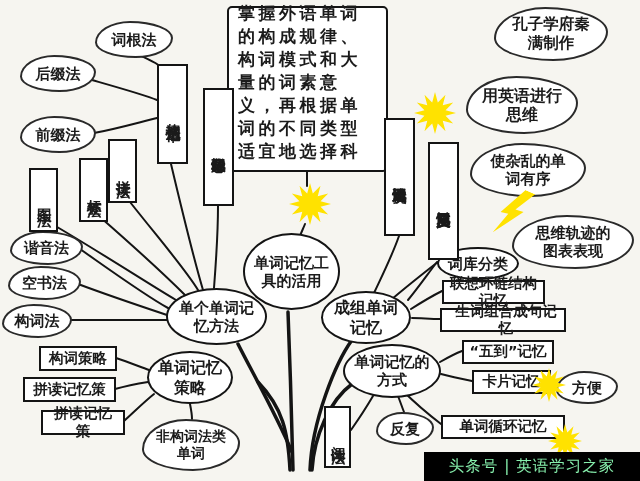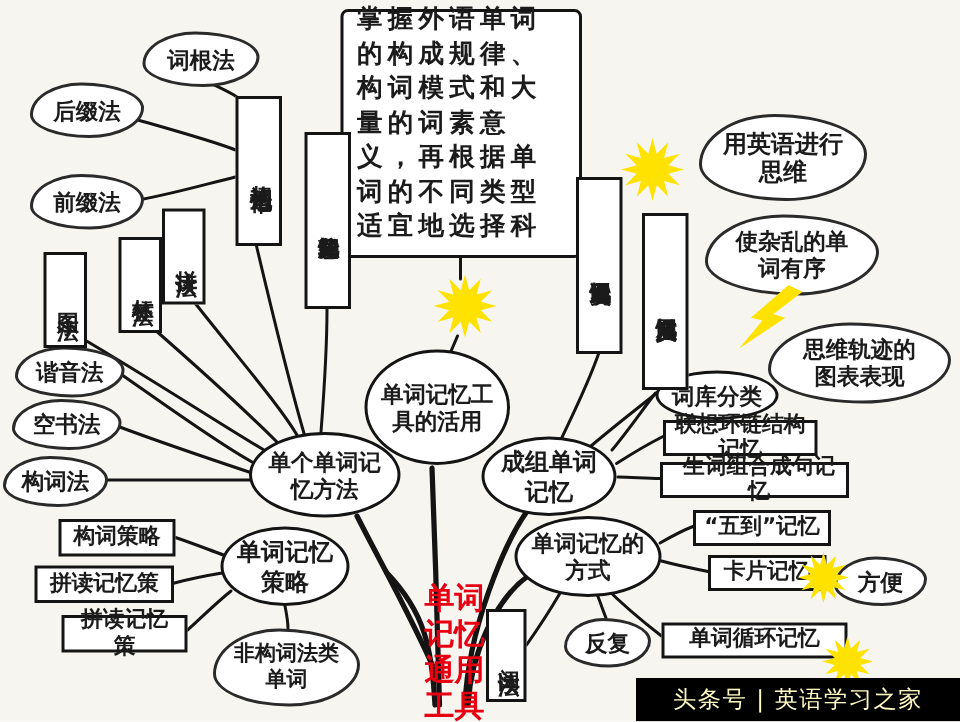--- a/index.html
+++ b/index.html
@@ -40,21 +40,21 @@
   }
   .bolt {
     position:absolute; background:#ffe200;
     clip-path:polygon(65% 0,100% 0,60% 42%,88% 40%,22% 100%,44% 55%,18% 58%);
   }
   .trunk-label {
     position:absolute; color:#e60012; font-weight:bold;
     font-size:20px; line-height:1.2; width:48px; text-align:center;
   }
   .banner {
-    position:absolute; background:#000; color:#fef9c3;
+    position:absolute; background:#000; color:#86efac;
     font-size:15.5px; display:flex; align-items:center; justify-content:center;
     letter-spacing:1px;
   }
 </style>
 </head>
 <body>
 
 <div class="canvas">
 
   <svg class="wires" viewBox="0 0 640 481" fill="none" stroke="#141414" stroke-width="2" stroke-linecap="round">
@@ -104,20 +104,21 @@
     <span>掌握外语单词的构成规律、构词模式和大量的词素意义，再根据单词的不同类型适宜地选择科</span>
   </div>
 
   <div class="node cloud" style="left:95px; top:21px; width:78px; height:37px;">词根法</div>
   <div class="node cloud" style="left:20px; top:55px; width:76px; height:37px;">后缀法</div>
   <div class="node cloud" style="left:20px; top:116px; width:76px; height:37px;">前缀法</div>
   <div class="node cloud" style="left:10px; top:231px; width:73px; height:34px;">谐音法</div>
   <div class="node cloud" style="left:8px; top:266px; width:73px; height:34px;">空书法</div>
   <div class="node cloud" style="left:2px; top:304px; width:70px; height:34px;">构词法</div>
   <div class="node cloud" style="left:142px; top:419px; width:98px; height:52px; padding:0 10px; font-size:14px;">非构词法类单词</div>
+  <div class="node cloud" style="left:494px; top:7px; width:114px; height:54px; padding:0 16px; font-size:15.5px;">孔子学府秦满制作</div>
   <div class="node cloud" style="left:466px; top:76px; width:112px; height:58px; padding:0 14px; font-size:16px;">用英语进行思维</div>
   <div class="node cloud" style="left:470px; top:143px; width:116px; height:54px; padding:0 14px;">使杂乱的单词有序</div>
   <div class="node cloud" style="left:512px; top:215px; width:122px; height:54px; padding:0 16px;">思维轨迹的图表表现</div>
   <div class="node cloud" style="left:556px; top:371px; width:62px; height:33px;">方便</div>
   <div class="node cloud" style="left:376px; top:412px; width:58px; height:33px;">反复</div>
 
   <div class="node ellipse" style="left:243px; top:233px; width:97px; height:77px;">单词记忆工具的活用</div>
   <div class="node ellipse" style="left:166px; top:288px; width:101px; height:57px;">单个单词记忆方法</div>
   <div class="node ellipse" style="left:321px; top:291px; width:90px; height:53px; font-size:16px;">成组单词记忆</div>
   <div class="node ellipse" style="left:147px; top:351px; width:86px; height:53px; font-size:16px;">单词记忆策略</div>
@@ -141,17 +142,16 @@
   <div class="node vbox" style="left:384px; top:118px; width:31px; height:118px; letter-spacing:0; font-size:14px;">语境实践运用记忆</div>
   <div class="node vbox" style="left:428px; top:142px; width:31px; height:118px; letter-spacing:0; font-size:14px;">对应反义同义记忆</div>
   <div class="node vbox" style="left:324px; top:406px; width:27px; height:62px;">阅读法</div>
 
   <div class="star" style="left:289px; top:183px; width:42px; height:42px;"></div>
   <div class="star" style="left:414px; top:92px; width:42px; height:42px;"></div>
   <div class="bolt" style="left:496px; top:186px; width:30px; height:52px; transform:rotate(24deg);"></div>
   <div class="star" style="left:532px; top:368px; width:34px; height:34px;"></div>
   <div class="star" style="left:548px; top:424px; width:34px; height:34px;"></div>
 
-  <div class="trunk-label" style="left:279px; top:386px;">单词记忆通用工具</div>
 
   <div class="banner" style="left:424px; top:452px; width:216px; height:29px;">头条号 | 英语学习之家</div>
 
 </div>
 
 </body></html>

